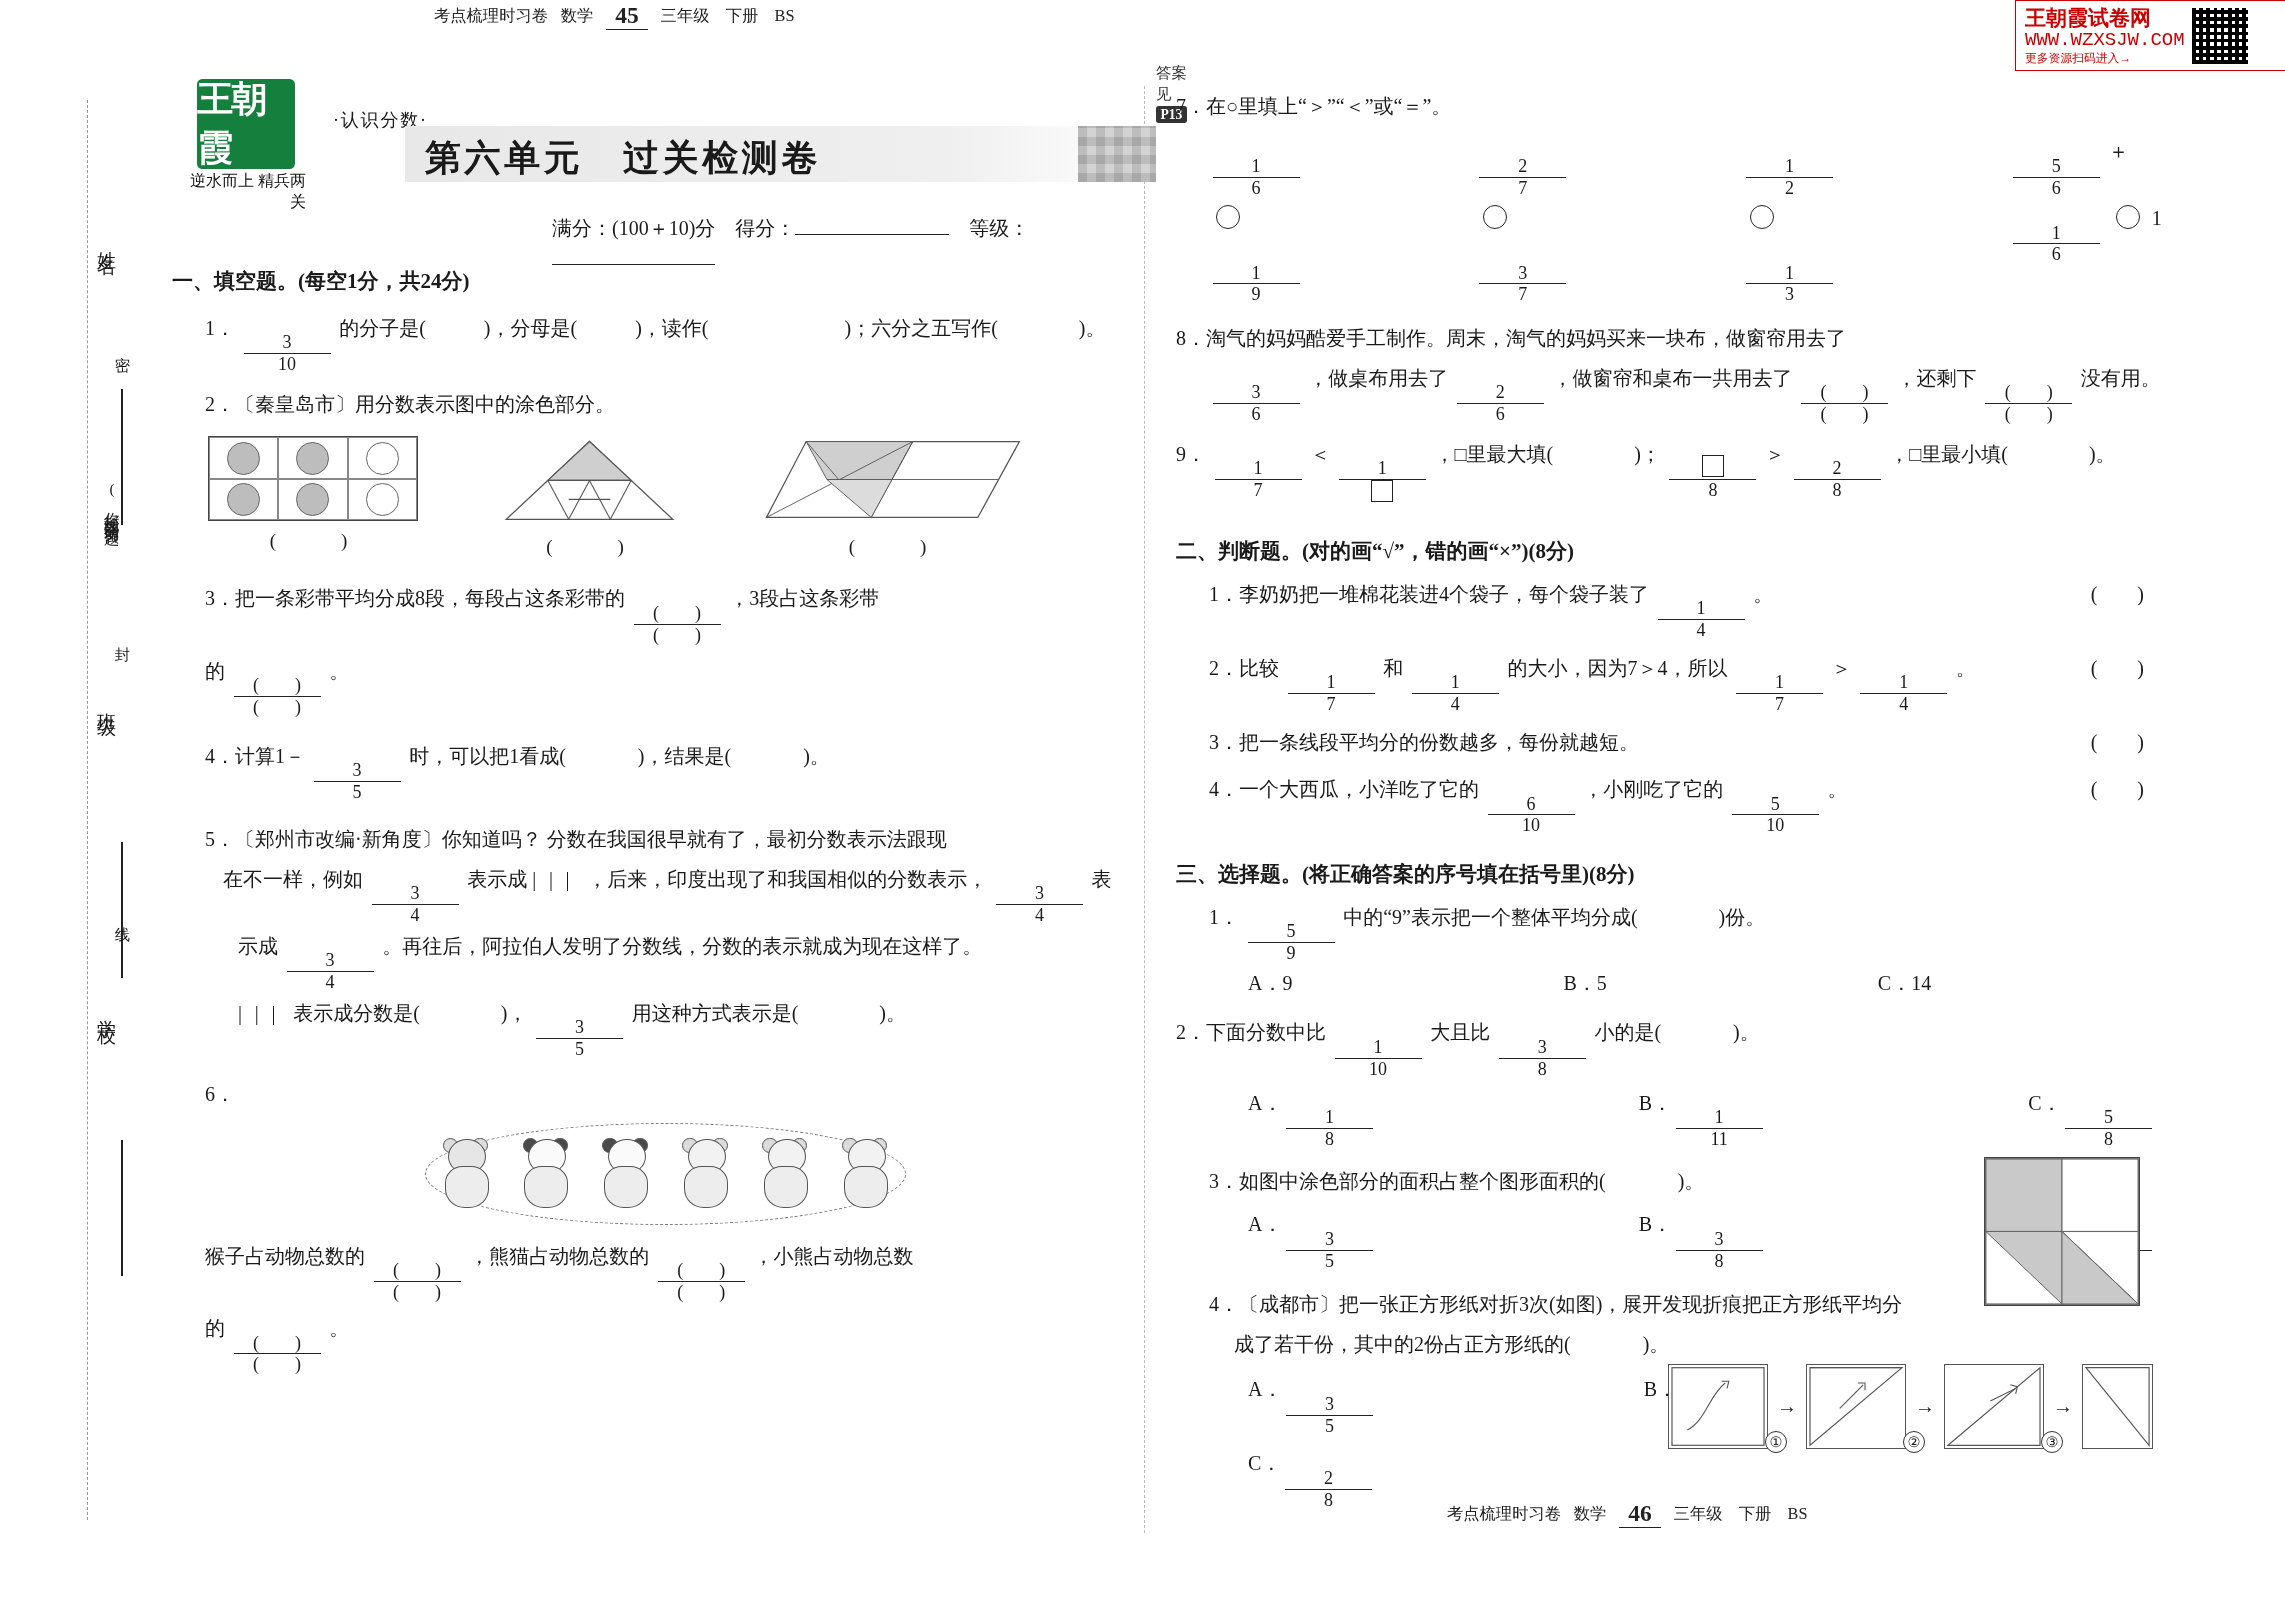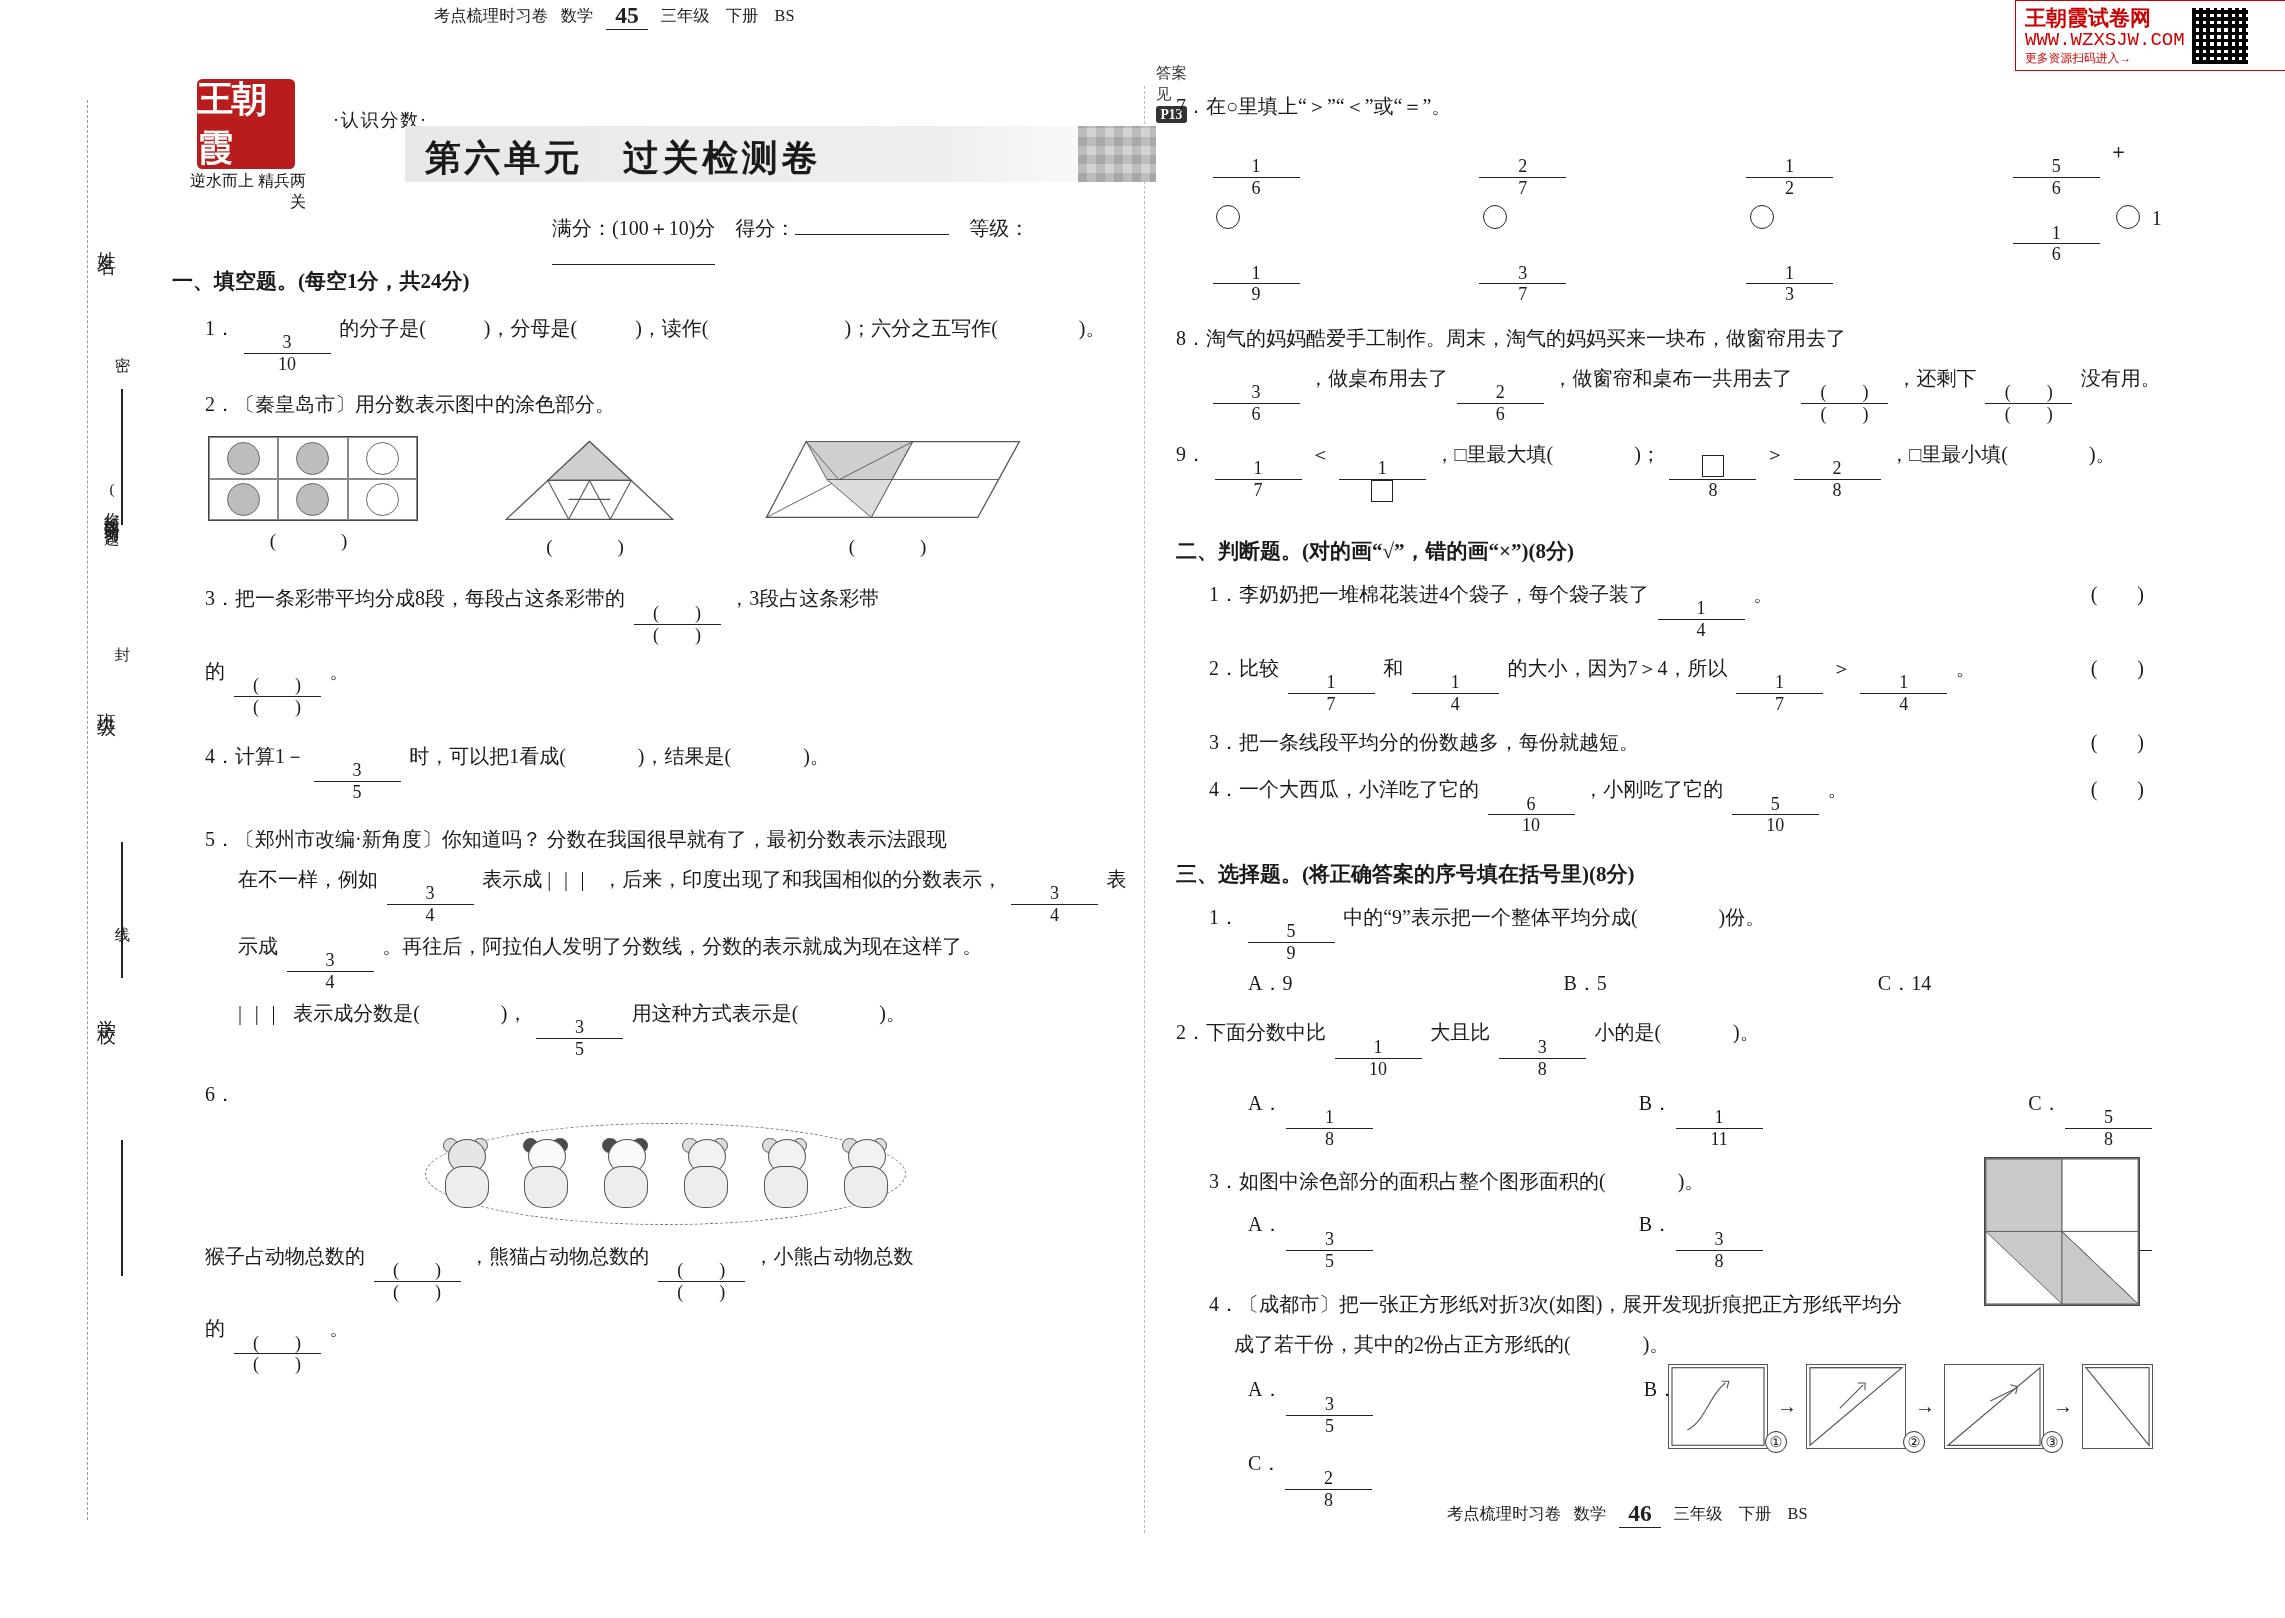--- a/index.html
+++ b/index.html
@@ -34,21 +34,21 @@
   
   .col{position:absolute;top:63px;width:986px;}
   .col-left{left:172px;}
   .col-right{left:1176px;}
   .divider{position:absolute;left:1144px;top:86px;width:0.9px;height:1447px;border-left:0.9px dashed #bbb;}
 
   
   .ans-ref{position:absolute;left:984px;top:0px;font-size:15.4px;color:#333;}
   .ans-ref b{background:#333;color:#fff;padding:0.9px 4.5px;border-radius:2.7px;font-size:13.6px;}
   .logo{position:absolute;left:9px;top:7.2px;width:136px;height:107px;}
-  .logo .circle{position:absolute;left:16.3px;top:9px;width:98px;height:90px;background:#b91c1c;
+  .logo .circle{position:absolute;left:16.3px;top:9px;width:98px;height:90px;background:#15803d;
     border-radius:5.4px;display:flex;align-items:center;justify-content:center;color:#fff;
     font-size:36px;font-weight:bold;letter-spacing:-1.8px;}
   .logo .sub{position:absolute;left:9px;top:101px;width:116px;text-align:right;font-size:16px;color:#111;}
   .unit-label{position:absolute;left:161px;top:45px;font-size:18px;letter-spacing:1.8px;}
   .title-bar{position:absolute;left:233px;top:63px;width:751px;height:56px;
     background:linear-gradient(90deg,#e8e8e8,#efefef 72%,#fff);}
   .title-bar .sq{position:absolute;right:0;top:0;width:78px;height:56px;
     background:
       repeating-linear-gradient(90deg,#cfcfcf 0 9px,#e8e8e8 9px 18px),
       repeating-linear-gradient(0deg,#cfcfcf 0 9px,#e8e8e8 9px 18px);
@@ -247,21 +247,21 @@
         <span>4．计算1－</span>
         <span class="frb">
             <span class="num">3</span>
             <span class="den">5</span>
           </span>
         <span>时，可以把1看成(</span><span class="blank" style="min-width:72px"></span><span>)，结果是(</span><span class="blank" style="min-width:72px"></span><span>)。</span>
       </div>
 
       <div class="q indent" style="margin-top:16.3px">
         <div>5．〔郑州市改编·新角度〕你知道吗？ 分数在我国很早就有了，最初分数表示法跟现</div>
-        <div style="margin-left:33px">
+        <div style="margin-left:18px">
           <span>在不一样，例如</span>
           <span class="frb">
               <span class="num">3</span>
               <span class="den">4</span>
             </span>
           <span>表示成</span>
           <span class="bracket">|||</span>
           <span>，后来，印度出现了和我国相似的分数表示，</span>
           <span class="frb">
               <span class="num">3</span>

